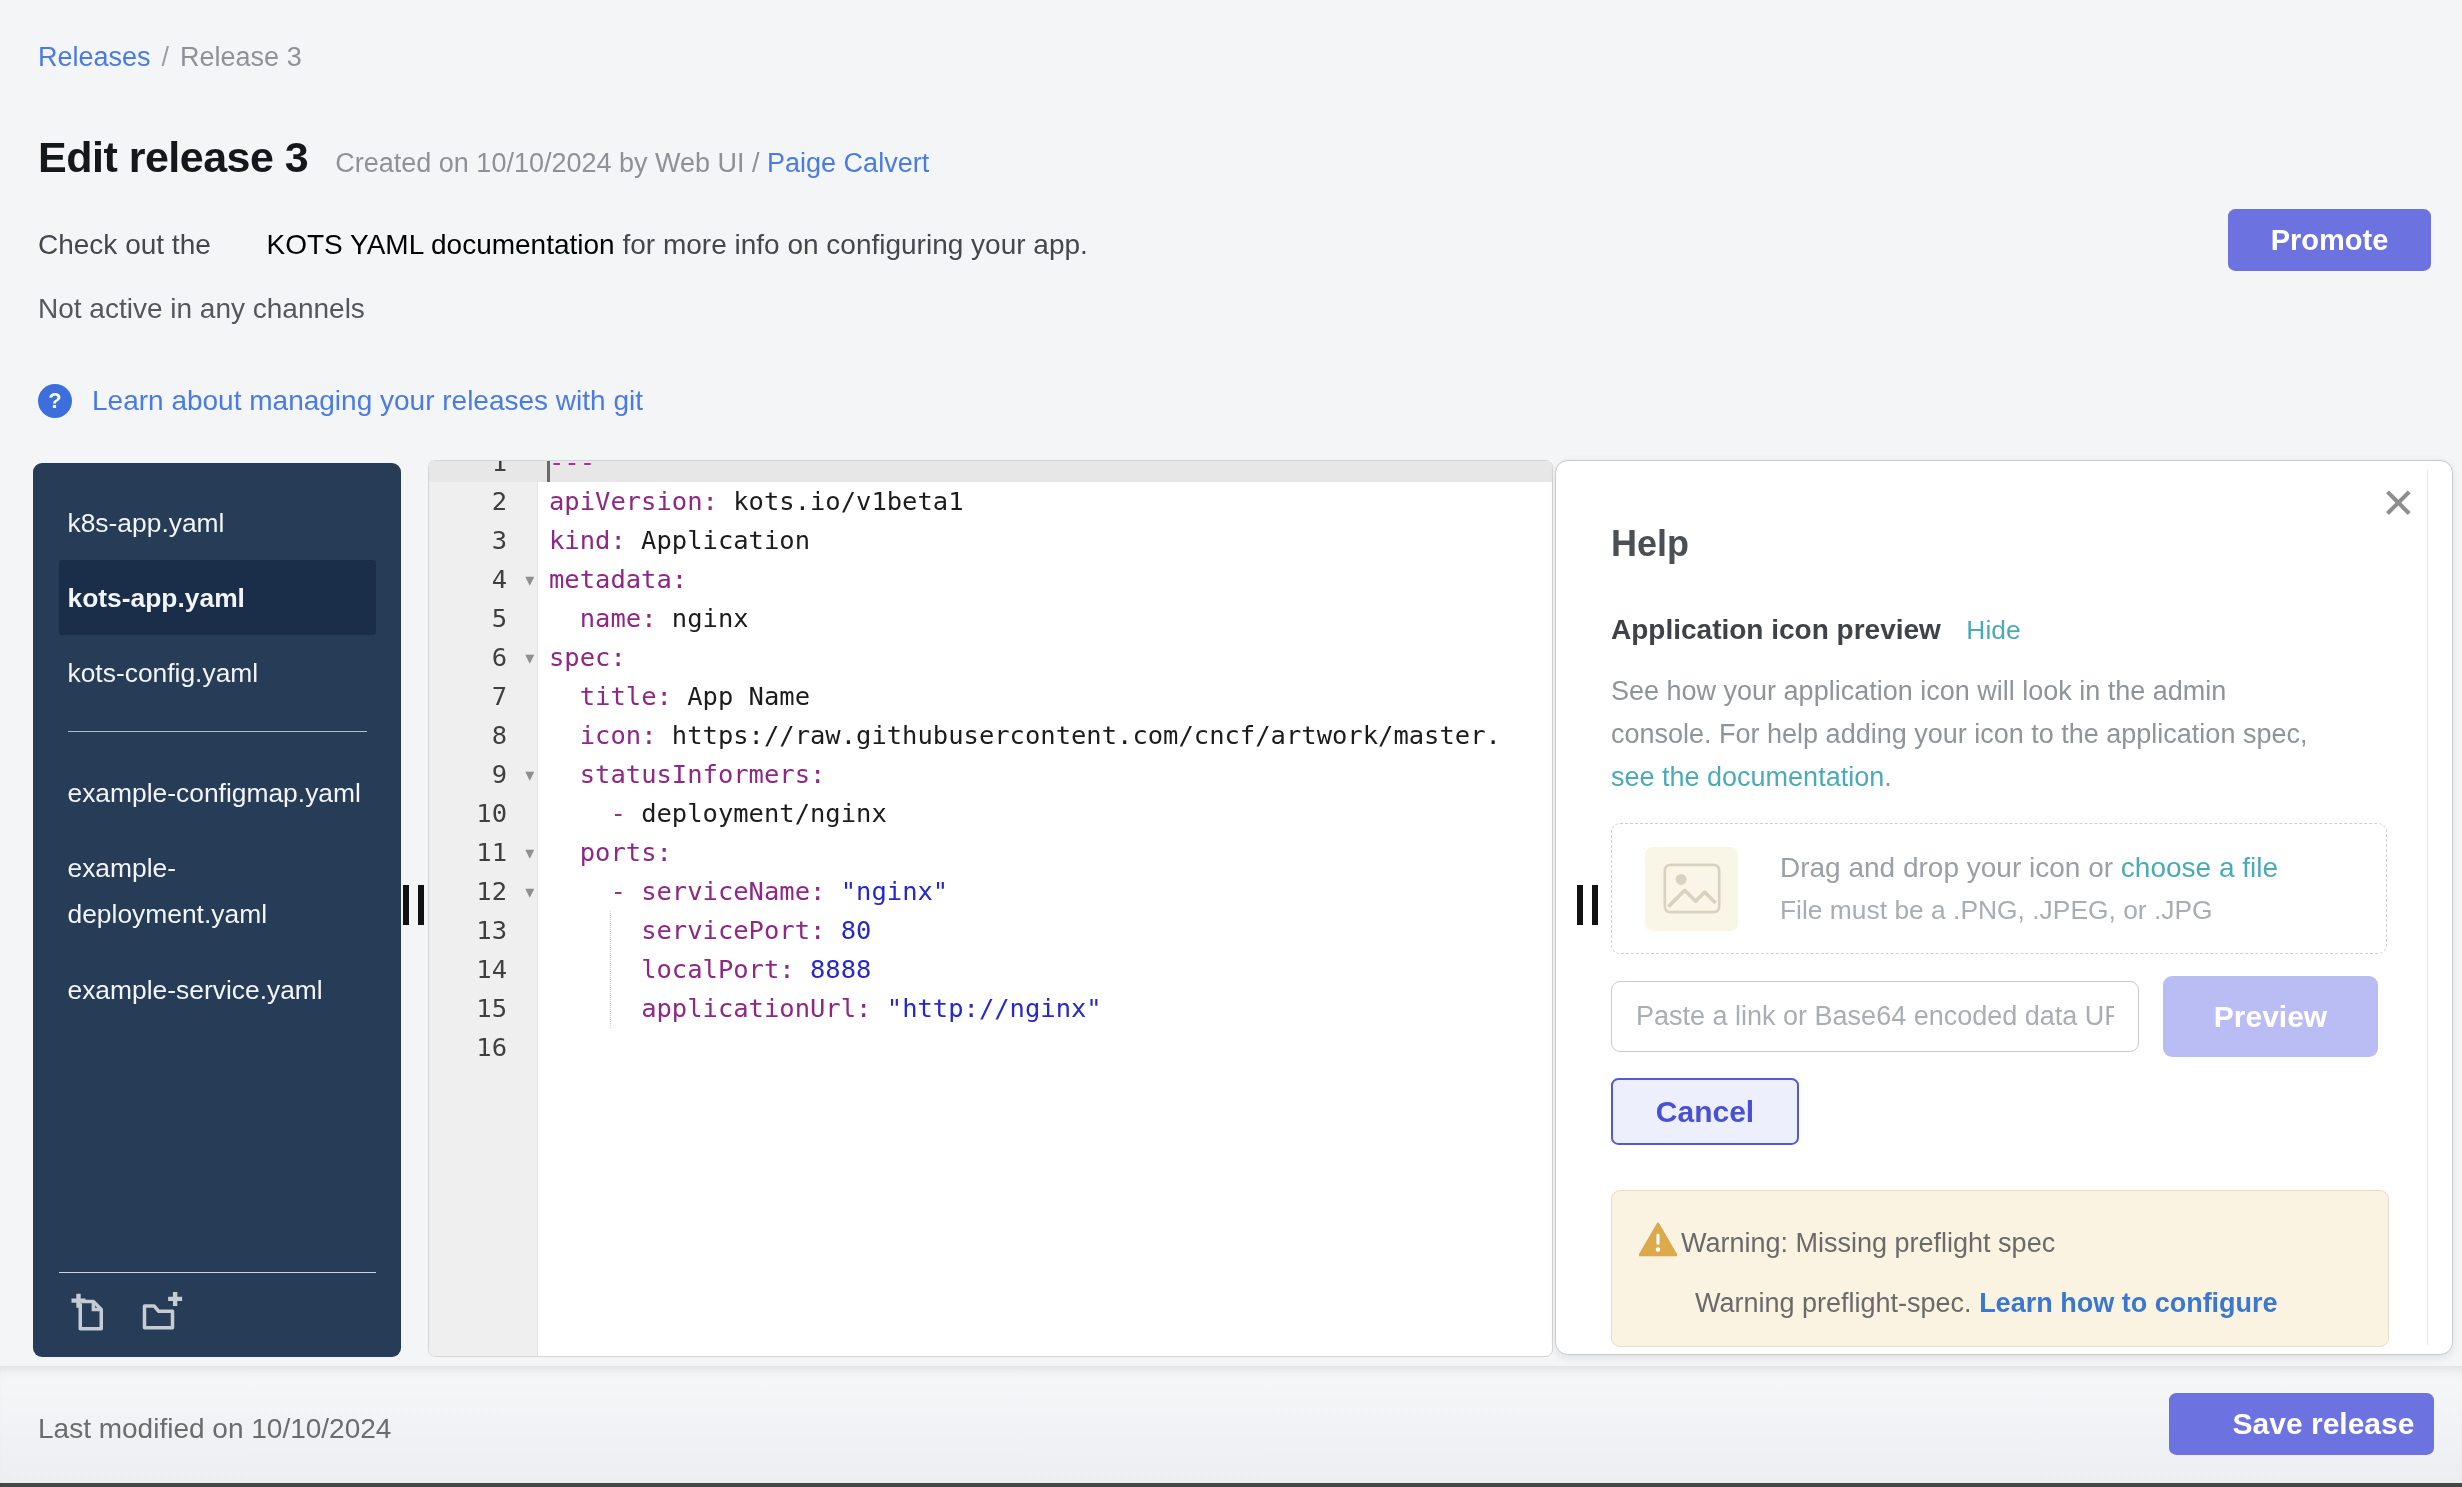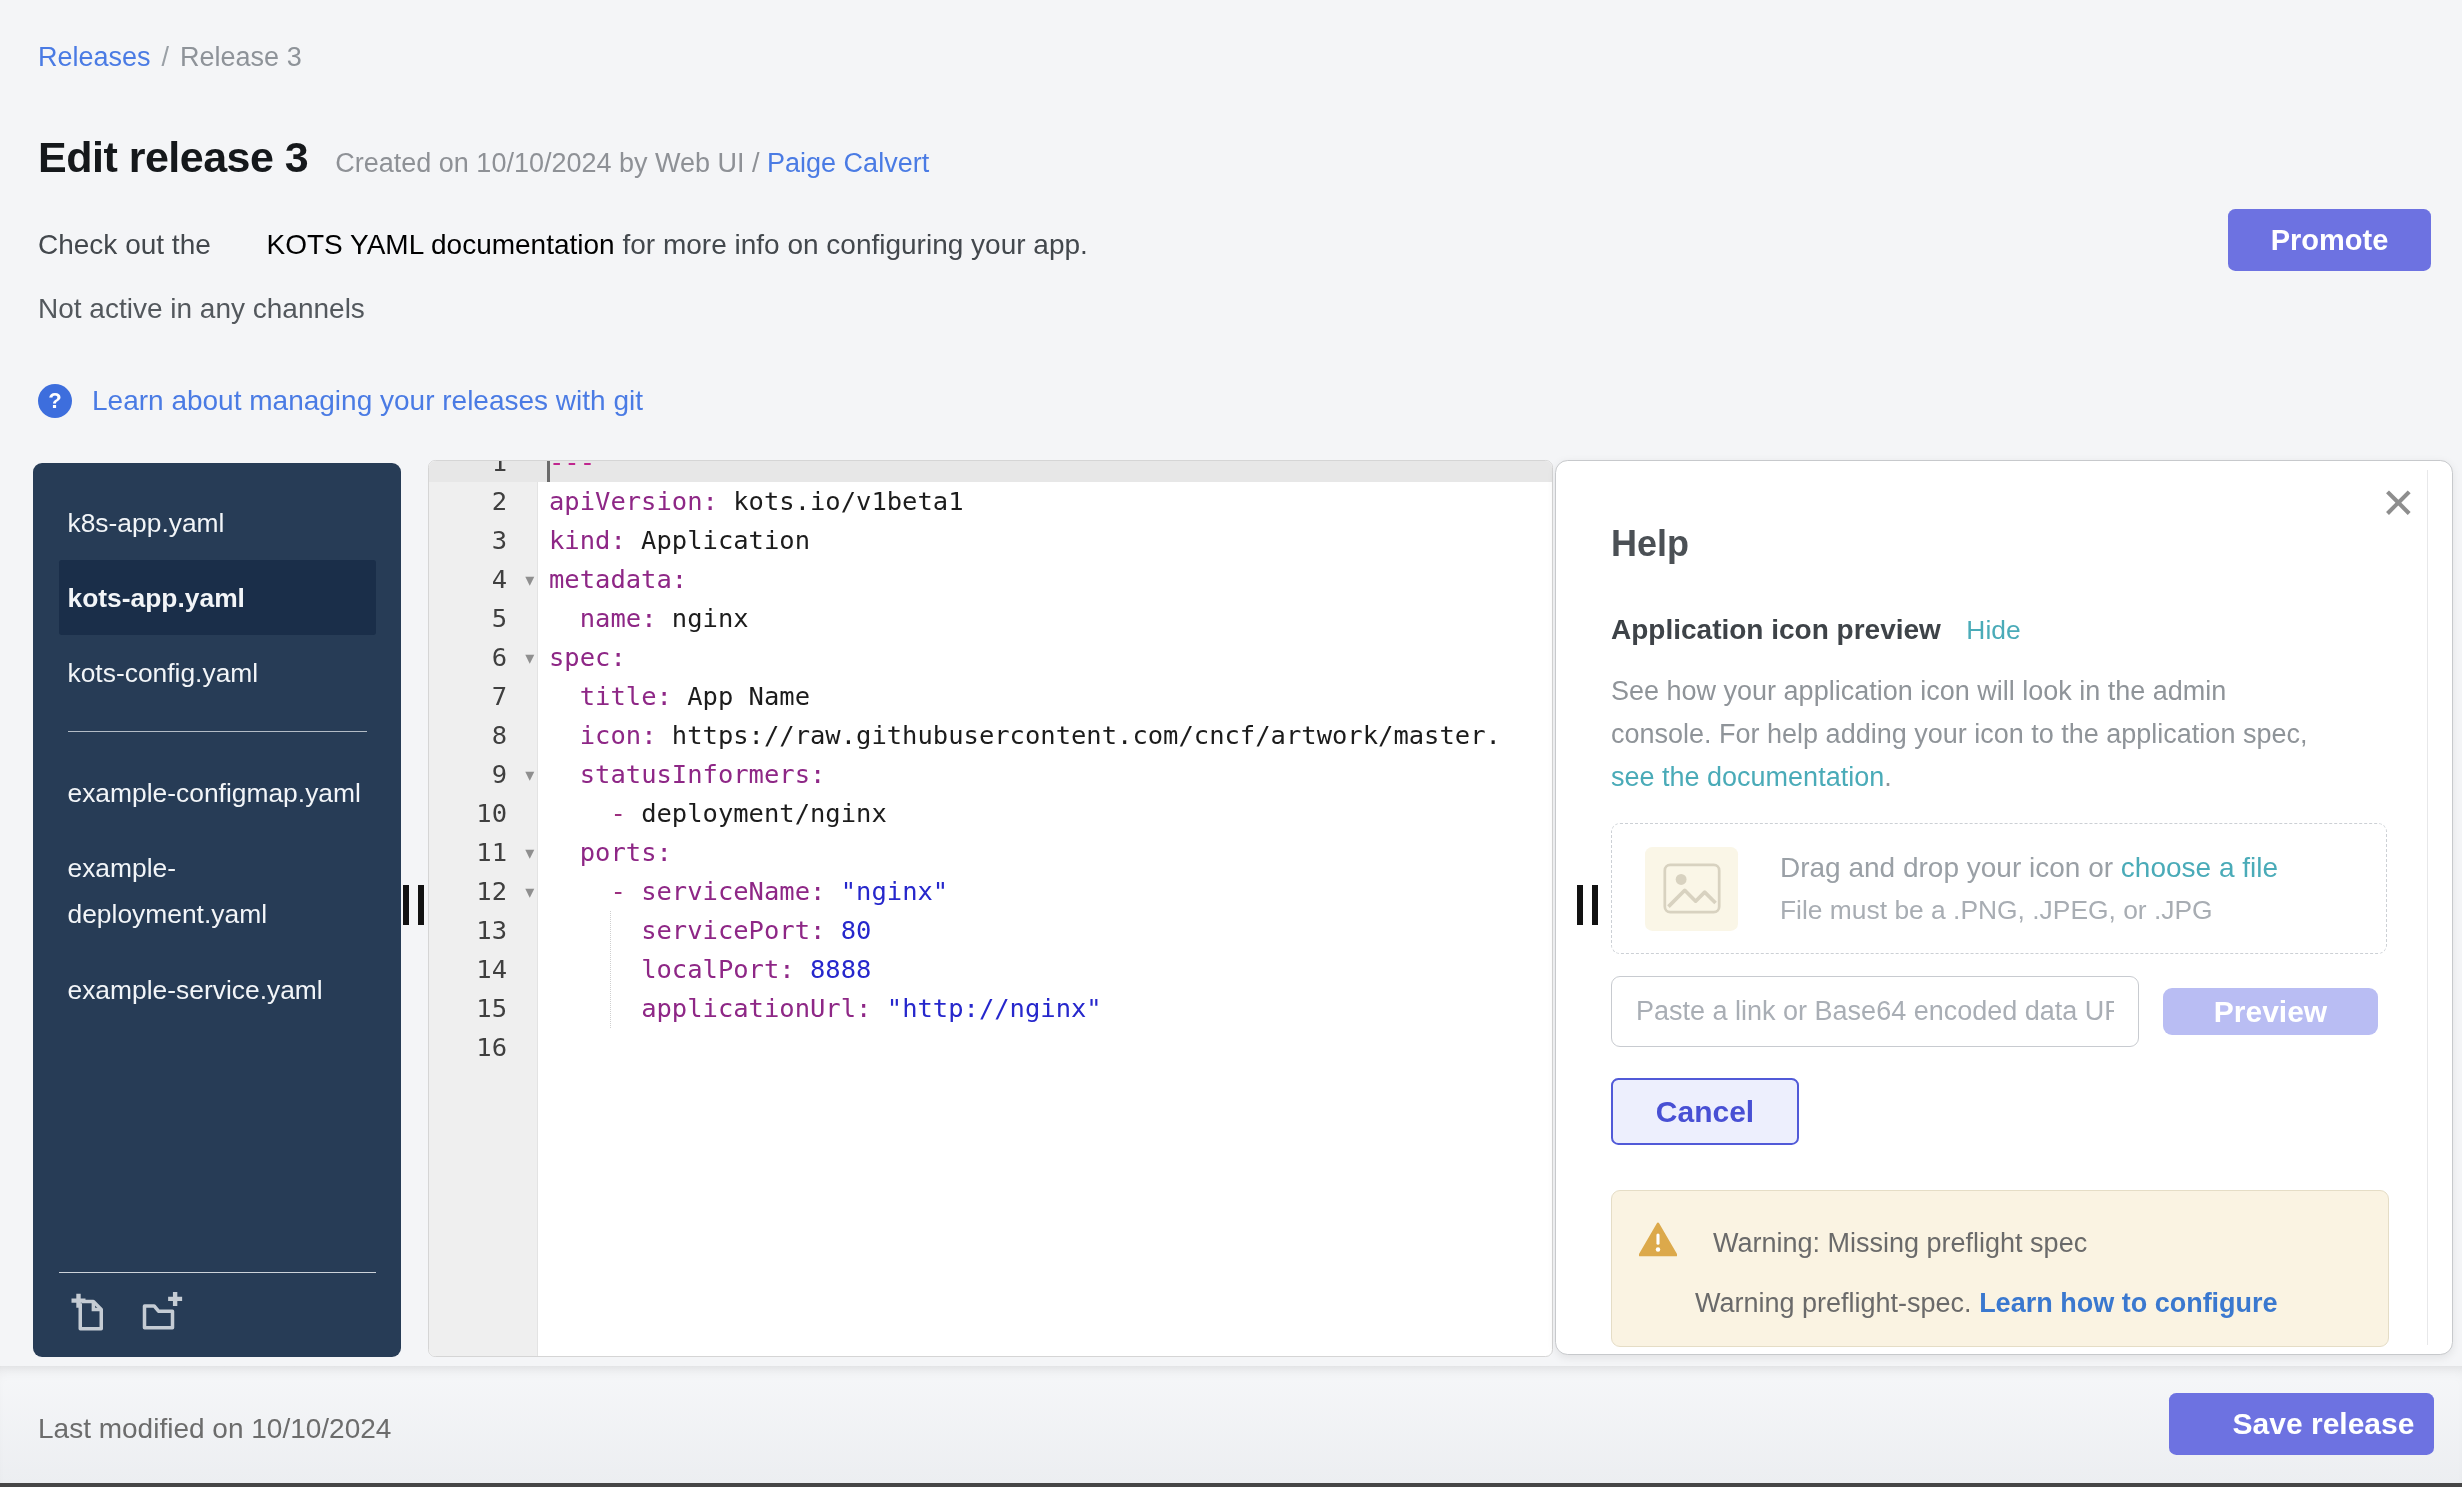--- a/index.html
+++ b/index.html
@@ -96,30 +96,30 @@
     display:flex; align-items:center; justify-content:center; }
   .dz-text { margin-left:42px; }
   .dz-line1 { font-size:28px; color:#9aa0a6; }
   .dz-line1 a { color:#4aabb8; }
   .dz-line2 { font-size:26.4px; color:#a8adb3; margin-top:11px; }
 
   .url-row { position:absolute; left:55px; top:515px; display:flex; align-items:center; gap:24px; }
   .url-input { width:528px; height:71px; border:1.8px solid #c8cbd0; border-radius:9px;
     padding:0 24px; font-size:27px; font-family:inherit; color:#3c4146; outline:none; }
   .url-input::placeholder { color:#a9aeb5; }
-  .preview-btn { width:215px; height:47px; background:#b9bdf3; border:none; border-radius:9px;
+  .preview-btn { width:215px; height:81px; background:#b9bdf3; border:none; border-radius:9px;
     color:#fff; font-size:30px; font-weight:700; font-family:inherit; cursor:pointer; }
   .cancel-btn { position:absolute; left:55px; top:617px; width:188px; height:67px;
     background:#edeffd; border:2.7px solid #515ad8; border-radius:7.3px;
     color:#4850d4; font-size:30px; font-weight:700; font-family:inherit; cursor:pointer; }
 
   .warning-box { position:absolute; left:55px; top:729px; width:778px; height:157px;
     background:#faf3e2; border:0.9px solid #e5ddc6; border-radius:9px;
     padding:31px 27px 0; overflow:hidden; }
-  .warn-line1 { display:flex; align-items:center; gap:36px; font-size:27px; color:#6a6a6a; }
+  .warn-line1 { display:flex; align-items:center; gap:4px; font-size:27px; color:#6a6a6a; }
   .warn-line2 { margin:24px 0 0 56px; font-size:27px; color:#6a6a6a; }
   .warn-line2 a { color:#3a78cf; font-weight:600; }
 
   
   .footer { position:absolute; left:0; right:0; top:1366px; height:117px;
     background:linear-gradient(180deg,#f6f7f9,#eceef1);
     box-shadow:inset 0 11px 14.6px -11px rgba(0,0,0,.15); }
   .last-modified { position:absolute; left:38px; top:47px; font-size:28px; color:#6c6c6c; }
   .save-btn { position:absolute; right:28px; top:27px; width:265px; height:62px;
     background:#6d72e1; border:none; border-radius:7.3px; color:#fff;

